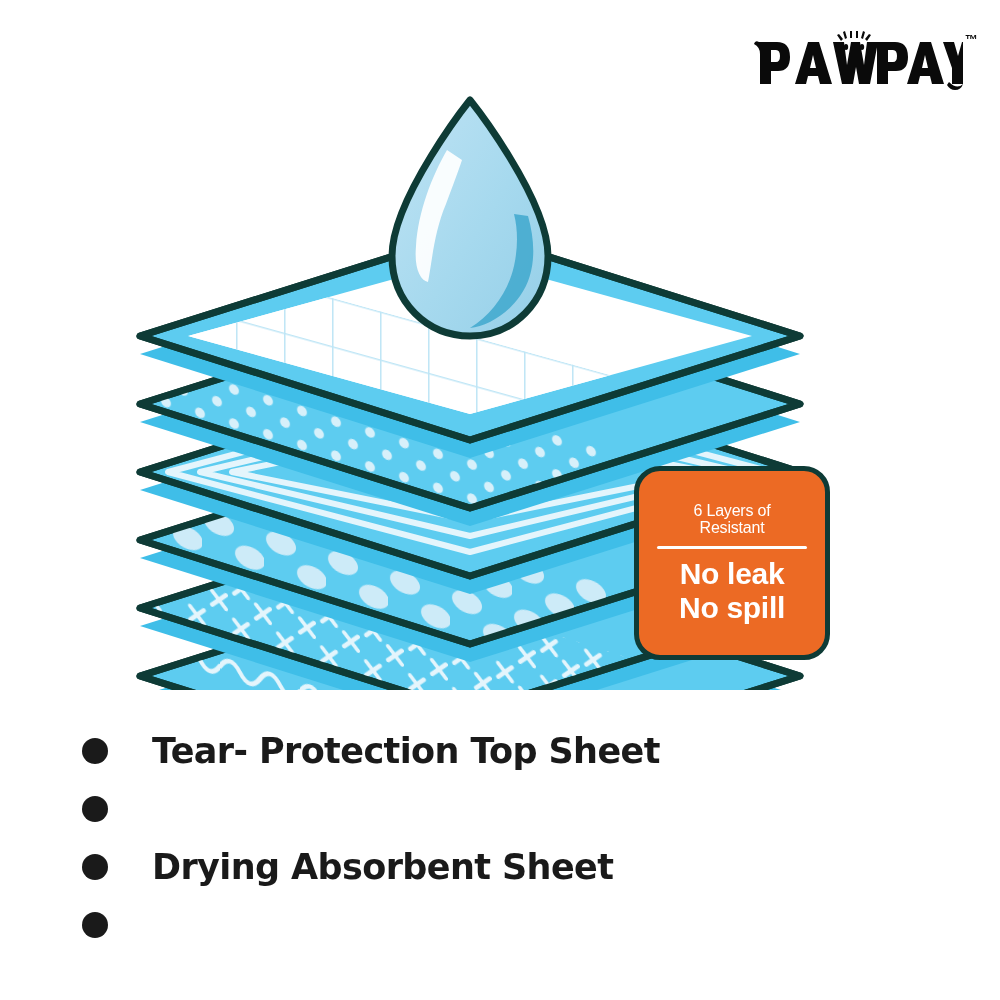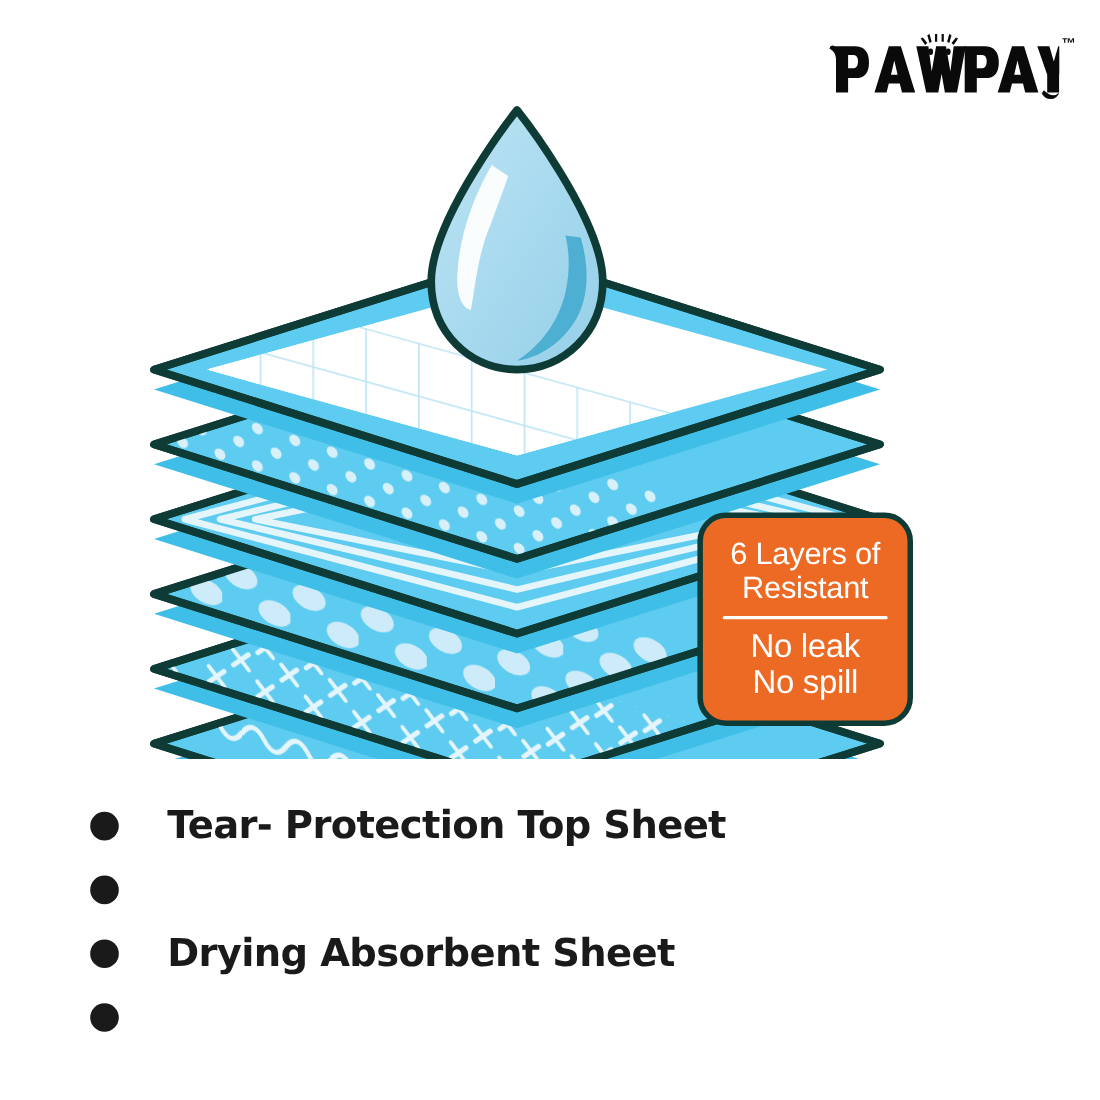--- a/index.html
+++ b/index.html
@@ -37,34 +37,34 @@
     background:#EC6A24;
     border:5px solid #0E3B36;
     border-radius:26px;
     box-sizing:border-box;
     display:flex;flex-direction:column;
     align-items:center;justify-content:center;
     padding:6px 8px;
   }
   .badge-top{
     color:#ffffff;
-    font-size:28px;
+    font-size:16px;
     line-height:1.12;
     text-align:center;
     font-weight:400;
     letter-spacing:-0.2px;
   }
   .badge-rule{
     width:150px;height:3px;background:#ffffff;
     margin:9px 0 8px 0;border-radius:2px;
   }
   .badge-bot{
     color:#ffffff;
     font-size:30px;
-    font-weight:normal;
+    font-weight:bold;
     line-height:1.12;
     text-align:center;
     letter-spacing:-0.3px;
   }
 
   
   .features{
     position:absolute;left:82px;top:722px;width:860px;
   }
   .feat-row{

